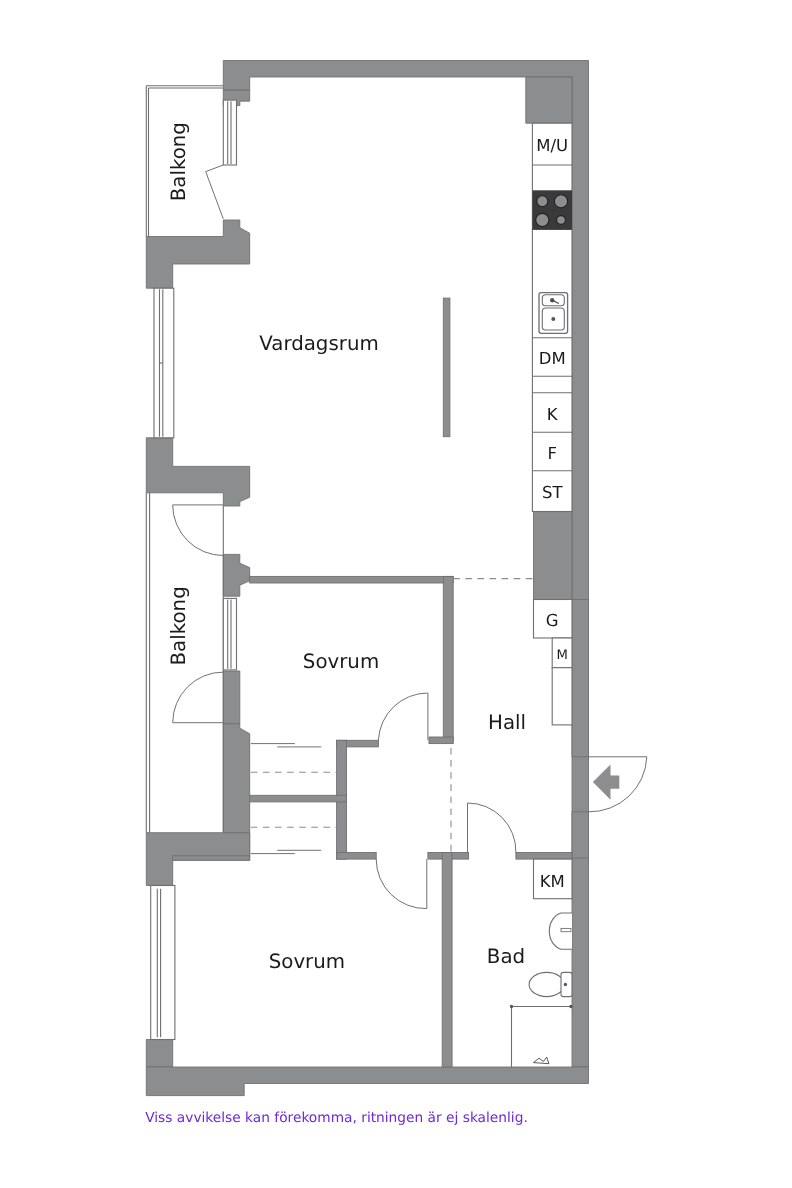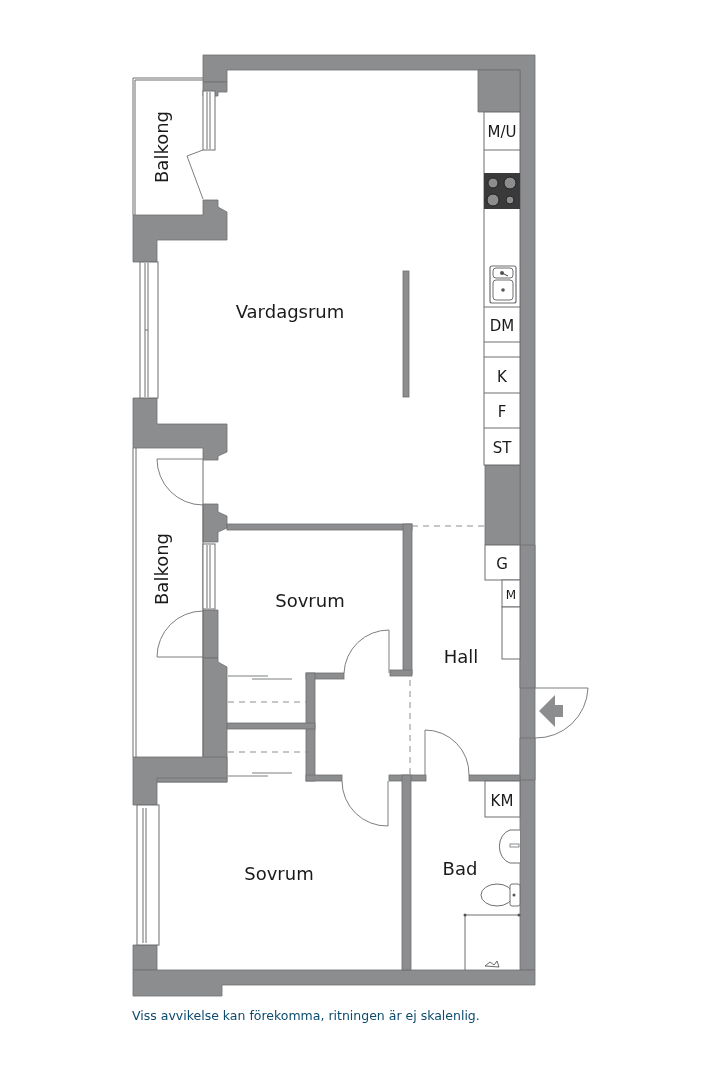--- a/index.html
+++ b/index.html
@@ -6,21 +6,21 @@
   body { width: 720px; height: 1080px; position: relative; overflow: hidden; font-family: "DejaVu Sans", sans-serif; }
   #plan { position: absolute; left: 0; top: 0; width: 720px; height: 1080px; }
   .wall { fill: #8c8d8f; stroke: #6e6f71; stroke-width: 0.8; }
   .thin { fill: none; stroke: #6e6f71; stroke-width: 1; }
   .door { fill: none; stroke: #6e6f71; stroke-width: 0.9; }
   .dash { fill: none; stroke: #8c8d8f; stroke-width: 1; stroke-dasharray: 6 5; }
   .fix { fill: #ffffff; stroke: #6e6f71; stroke-width: 1; }
   .room-label { font-family: "DejaVu Sans", sans-serif; font-size: 18px; fill: #1a1a1a; }
   .fix-label { font-family: "DejaVu Sans", sans-serif; font-size: 15px; fill: #1a1a1a; }
   .fix-label-sm { font-family: "DejaVu Sans", sans-serif; font-size: 12px; fill: #1a1a1a; }
-  .disclaimer { position: absolute; left: 132px; top: 1008px; font-family: "DejaVu Sans", sans-serif; font-size: 12.5px; color: #0c4a6e; }
+  .disclaimer { position: absolute; left: 132px; top: 1008px; font-family: "DejaVu Sans", sans-serif; font-size: 12.5px; color: #6d28d9; }
 </style>
 </head>
 <body>
 
 <svg id="plan" viewBox="0 0 720 1080">
 
   <g>
 
     <path class="wall" d="M203,55 L535,55 L535,970 L520,970 L520,70 L227,70 L227,82 L203,82 Z"></path>
 

